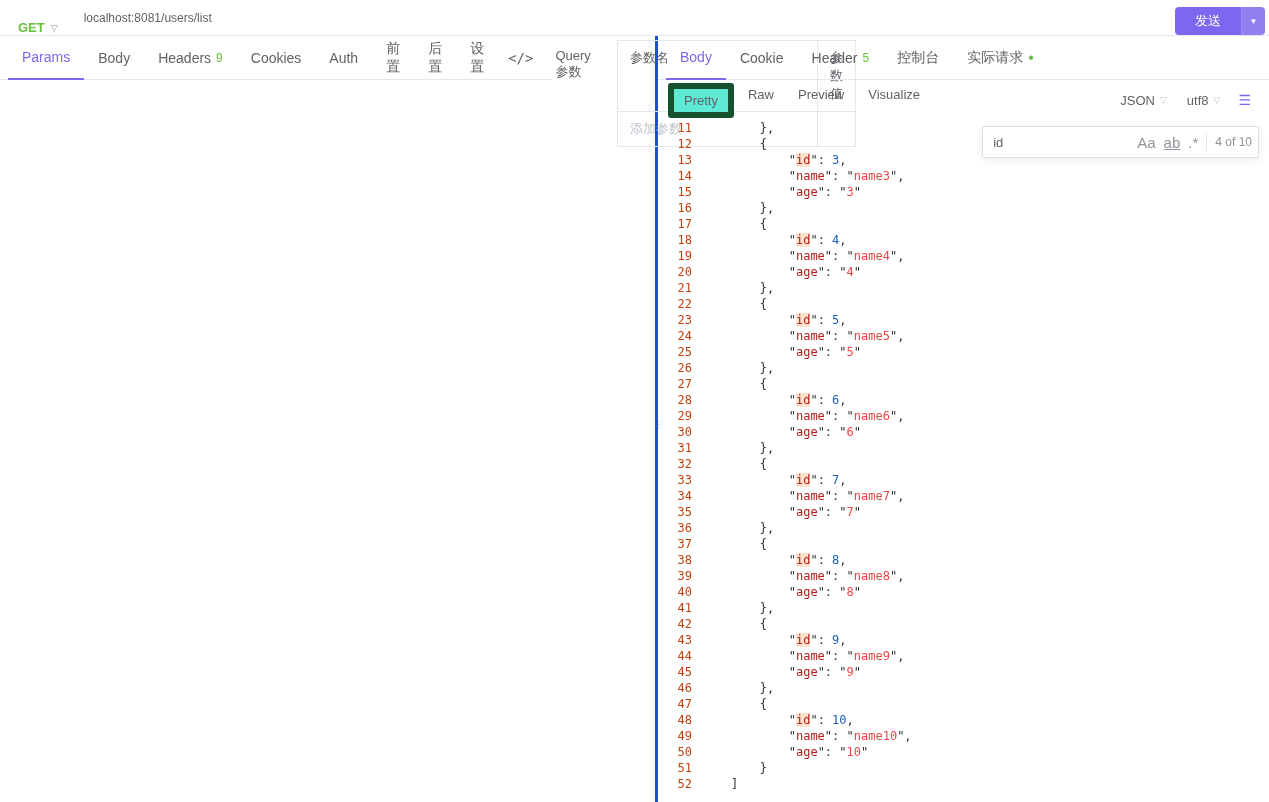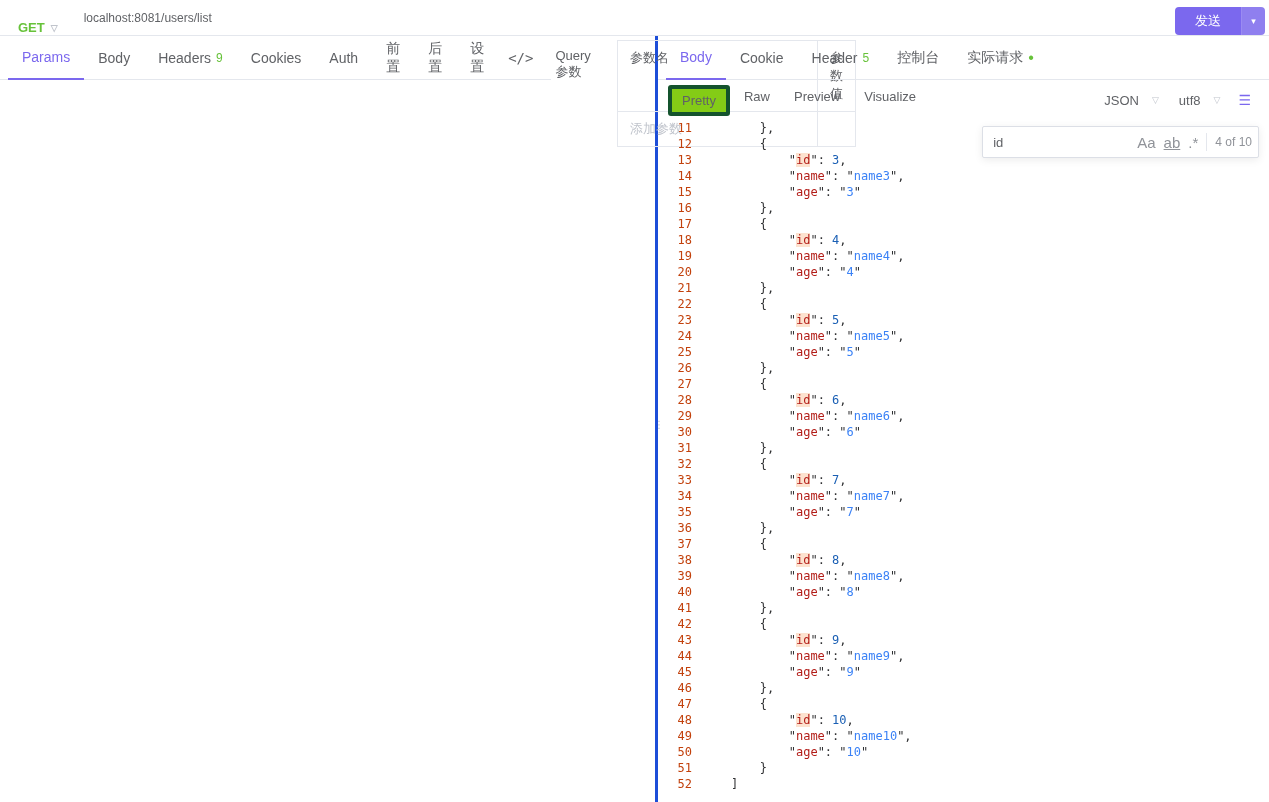--- a/index.html
+++ b/index.html
@@ -21,33 +21,33 @@
 .query-hdr{padding:12px 4px 6px;color:#606266;font-size:13px}
 .param-table{width:100%;margin:4px 22px;width:calc(100% - 20px)}
 .param-row{display:flex;border:1px solid #e4e7ed;border-bottom:none}
 .param-row:last-child{border-bottom:1px solid #e4e7ed}
 .param-cell{flex:1;padding:8px 12px;color:#606266;font-size:13px;border-right:1px solid #e4e7ed}
 .param-cell:first-child{flex:0 0 200px}
 .param-cell:last-child{border-right:none}
 .param-cell.ghost{color:#C0C4CC}
 .subtabs{display:flex;align-items:center;height:40px;padding:0 10px;gap:0}
 .subtab{padding:4px 10px;color:#606266;cursor:pointer;font-size:13px;border-radius:3px}
-.subtab.active{background:#84cc16;border:4px solid #14532d;color:#606266}
-.fmt-sel{display:flex;align-items:center;gap:13px;padding:0 10px;color:#606266;font-size:13px;cursor:pointer}
+.subtab.active{background:#5eead4;border:6px solid #14532d;color:#606266}
+.fmt-sel{display:flex;align-items:center;gap:5px;padding:0 10px;color:#606266;font-size:13px;cursor:pointer}
 .fmt-sel .ch{color:#C0C4CC;font-size:9px}
 .wrap-icon{color:#7B68EE;padding:0 8px;cursor:pointer;font-size:14px}
 .code{flex:1;overflow:auto;font-family:Consolas,Monaco,monospace;font-size:12px;line-height:16px}
 .line{display:flex}
 .ln{width:44px;text-align:right;padding-right:10px;color:#c2410c;user-select:none;flex-shrink:0}
 .lc{flex:1;white-space:pre}
 .pun{color:#303133}
 .key{color:#B31D18}
 .hl{background:#FDE2CF;color:#B31D18}
 .num{color:#1A5FB4}
-.str{color:#3b82f6}
+.str{color:#ef4444}
 .q{color:#303133}
 .dot{color:#67C23A;font-size:16px}
 .search-box{position:absolute;top:90px;right:10px;background:#fff;border:1px solid #dcdfe6;border-radius:2px;display:flex;align-items:center;height:32px;box-shadow:0 2px 8px rgba(0,0,0,.08);padding:0 6px;gap:8px;font-size:12px}
 .search-box input{border:none;outline:none;width:140px;font-size:13px;padding:0 4px;color:#606266}
 .search-opt{color:#909399;cursor:pointer;font-size:15px}
 .search-cnt{color:#909399;font-size:12px;white-space:nowrap}
 .sep{width:1px;height:18px;background:#e4e7ed}
 .drag-handle{position:absolute;left:-4px;top:50%;color:#C0C4CC;font-size:10px;cursor:col-resize}
 </style>
 </head>

